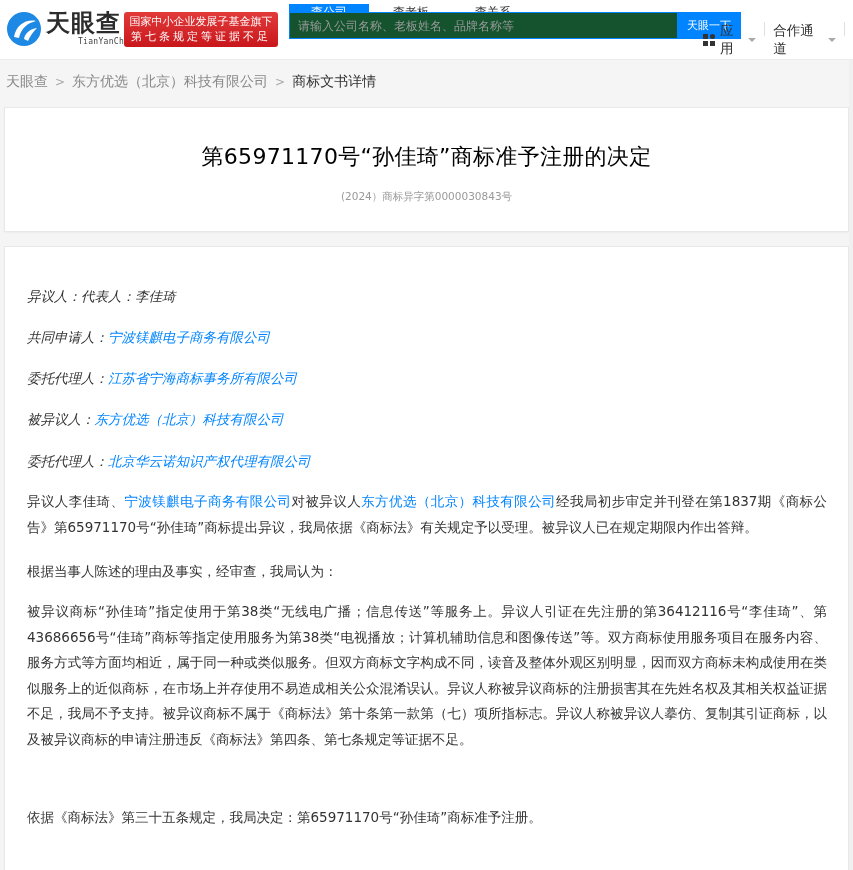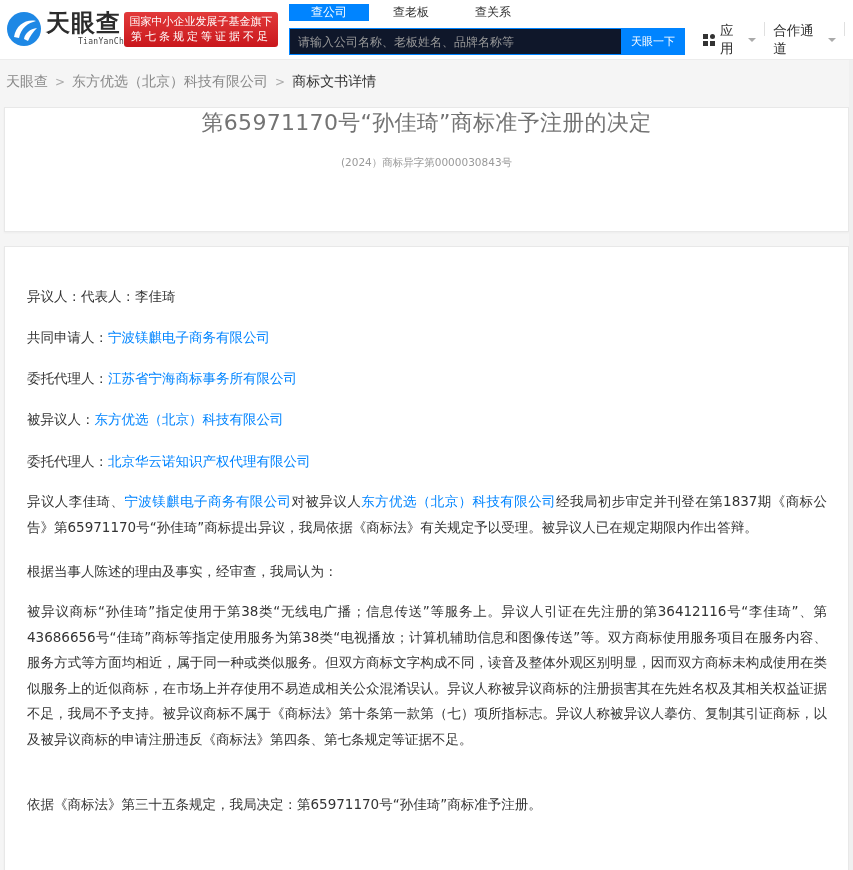--- a/index.html
+++ b/index.html
@@ -11,45 +11,45 @@
     .logo-mark { position: absolute; left: 0; top: 2px; width: 36px; height: 36px; }
     .logo-text { position: absolute; left: 40px; top: 0; font-size: 24px; font-weight: bold; color: #2c2c2c; letter-spacing: 1px; line-height: 28px; }
     .logo-sub { position: absolute; left: 42px; top: 28px; font-size: 8px; color: #444; font-family: "DejaVu Sans Mono", monospace; letter-spacing: 0.3px; margin-left: 30px; }
     .badge { position: absolute; left: 124px; top: 12px; width: 154px; height: 35px; background: linear-gradient(#e23a3a, #c9171c); border-radius: 3px; color: #fff; text-align: center; }
     .badge-l1 { font-size: 11px; line-height: 15px; margin-top: 2px; white-space: nowrap; }
     .badge-l2 { font-size: 11px; line-height: 15px; letter-spacing: 3px; white-space: nowrap; }
 
     .search-tabs { position: absolute; left: 289px; top: 4px; height: 17px; display: flex; }
     .search-tab { font-size: 12px; line-height: 17px; padding: 0 22px; color: #333; margin-right: 2px; }
     .search-tab.active { background: #0084ff; color: #fff; }
-    .search-box { position: absolute; left: 289px; top: 28px; width: 396px; height: 27px; border: 1px solid #0084ff; background: #0f172a; }
+    .search-box { position: absolute; left: 289px; top: 12px; width: 452px; height: 27px; border: 1px solid #0084ff; background: #14532d; }
     .search-input { position: absolute; left: 0; top: 0; width: 330px; height: 25px; border: none; outline: none; padding-left: 8px; font-size: 12px; color: #999; background: transparent; font-family: "DejaVu Sans", sans-serif; }
     .search-input::placeholder { color: #999; }
     .search-btn { position: absolute; right: -1px; top: -1px; width: 64px; height: 27px; background: #0084ff; color: #fff; font-size: 11px; line-height: 27px; text-align: center; border-radius: 0 2px 2px 0; cursor: pointer; }
 
     .nav-right { position: absolute; left: 703px; top: 22px; height: 20px; display: flex; align-items: flex-start; font-size: 13.5px; color: #333; }
     .apps-icon { width: 12px; height: 12px; display: grid; grid-template-columns: 5px 5px; grid-gap: 2px; margin-right: 5px; }
     .apps-icon span { display: block; width: 5px; height: 5px; background: #333; }
     .apps-icon span.dot { border-radius: 50%; }
     .caret { display: inline-block; width: 0; height: 0; border-left: 4px solid transparent; border-right: 4px solid transparent; border-top: 4px solid #aaa; margin-left: 4px; margin-right: 8px; }
     .sep { width: 1px; height: 14px; background: #e0e0e0; margin-right: 8px; }
     .nav-item { display: flex; align-items: center; cursor: pointer; }
 
     .breadcrumb { position: absolute; left: 6px; top: 73px; font-size: 14px; display: flex; align-items: center; }
     .crumb { color: #888; }
     .crumb.current { color: #333; }
     .crumb-sep { color: #aaa; margin: 0 7px; font-size: 12px; }
 
     .card { position: absolute; background: #fff; border: 1px solid #e8e8e8; box-shadow: 0 1px 2px rgba(0,0,0,0.04); }
     .title-card { left: 4px; top: 107px; width: 845px; height: 125px; text-align: center; }
-    .doc-title { font-size: 22px; color: #737373; letter-spacing: 0.3px; }
+    .doc-title { font-size: 22px; color: #000000; margin-top: 34px; letter-spacing: 0.3px; }
     .doc-no { font-size: 10.5px; color: #999; margin-top: 18px; }
 
     .body-card { left: 4px; top: 246px; width: 845px; height: 640px; padding: 0 22px; }
-    .row { font-size: 13.5px; line-height: 20px; color: #333; position: absolute; left: 22px; }
+    .row { font-size: 13.5px; line-height: 20px; color: #333; position: absolute; left: 22px; font-style: italic; }
     .link { color: #0084ff; cursor: pointer; }
     .para { position: absolute; left: 22px; width: 800px; font-size: 13.5px; line-height: 25.5px; color: #333; text-align: justify; }
 
     .scroll-edge { position: absolute; right: 0; top: 60px; width: 4px; height: 810px; background: #f0f0f0; }
   </style>
 </head>
 <body>
 
 <div class="topbar">
   <div class="logo">
@@ -127,17 +127,17 @@
   <div class="row" style="top:162px;">
     <span>被异议人：</span><span class="link">东方优选（北京）科技有限公司</span>
   </div>
 
   <div class="para" style="top:242px;"><span>异议人李佳琦、</span><span class="link">宁波镁麒电子商务有限公司</span><span>对被异议人</span><span class="link">东方优选（北京）科技有限公司</span><span>经我局初步审定并刊登在第1837期《商标公告》第65971170号“孙佳琦”商标提出异议，我局依据《商标法》有关规定予以受理。被异议人已在规定期限内作出答辩。</span></div>
 
   <div class="para" style="top:312px;">根据当事人陈述的理由及事实，经审查，我局认为：</div>
 
   <div class="para" style="top:352px;">被异议商标“孙佳琦”指定使用于第38类“无线电广播；信息传送”等服务上。异议人引证在先注册的第36412116号“李佳琦”、第43686656号“佳琦”商标等指定使用服务为第38类“电视播放；计算机辅助信息和图像传送”等。双方商标使用服务项目在服务内容、服务方式等方面均相近，属于同一种或类似服务。但双方商标文字构成不同，读音及整体外观区别明显，因而双方商标未构成使用在类似服务上的近似商标，在市场上并存使用不易造成相关公众混淆误认。异议人称被异议商标的注册损害其在先姓名权及其相关权益证据不足，我局不予支持。被异议商标不属于《商标法》第十条第一款第（七）项所指标志。异议人称被异议人摹仿、复制其引证商标，以及被异议商标的申请注册违反《商标法》第四条、第七条规定等证据不足。</div>
 
-  <div class="para" style="top:545px;">依据《商标法》第三十五条规定，我局决定：第65971170号“孙佳琦”商标准予注册。</div>
+  <div class="para" style="top:558px;">依据《商标法》第三十五条规定，我局决定：第65971170号“孙佳琦”商标准予注册。</div>
 
 </div>
 
 <div class="scroll-edge"></div>
 
 </body></html>

